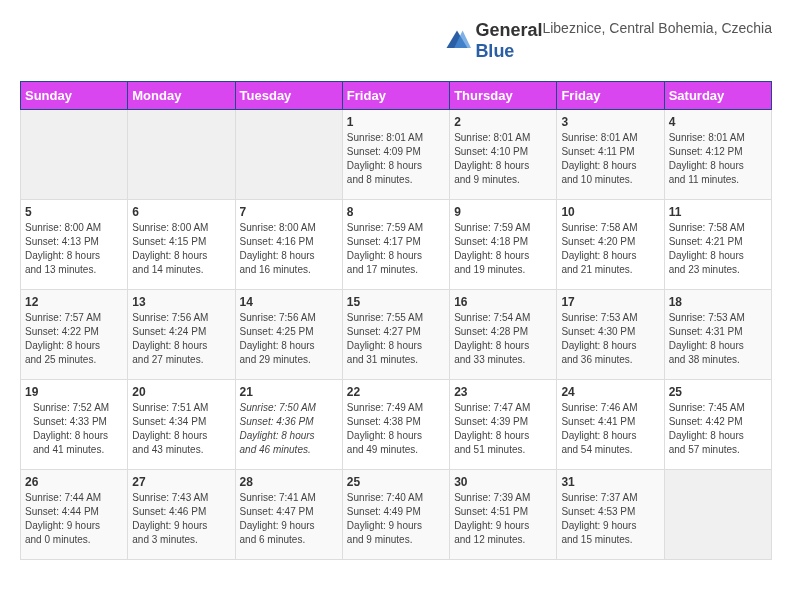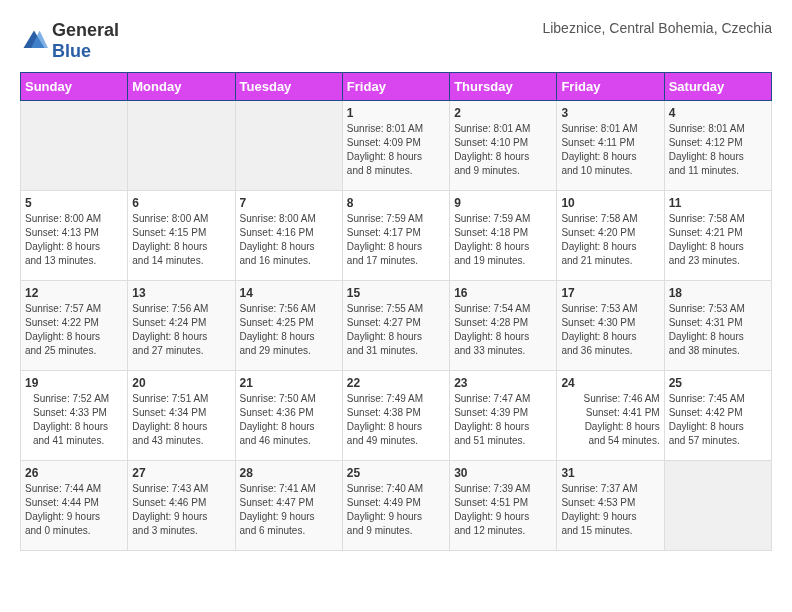--- a/index.html
+++ b/index.html
@@ -5,23 +5,23 @@
     * { box-sizing: border-box; margin: 0; padding: 0; }
     body {
       font-family: Arial, sans-serif;
       background: #fff;
       width: 792px;
       min-height: 612px;
       padding: 20px;
     }
     .header {
       display: flex;
-      justify-content: space-between;
+      justify-content: flex-end;
       align-items: flex-start;
-      margin-bottom: 10px;
+      margin-bottom: 19px;
     }
     .logo {
       display: flex;
       align-items: center;
       gap: 4px;
     }
     .logo-text-general {
       font-size: 18px;
       font-weight: bold;
       color: #333;
@@ -272,42 +272,42 @@
         </td>
         <td>
           <div class="day-number">20</div>
           <div class="day-info" style="white-space: pre-line;">Sunrise: 7:51 AM
 Sunset: 4:34 PM
 Daylight: 8 hours
 and 43 minutes.</div>
         </td>
         <td>
           <div class="day-number">21</div>
-          <div class="day-info" style="white-space: pre-line;">Sunrise: 7:50 AM
+          <div class="day-info" style="white-space: pre-line; font-style: italic;">Sunrise: 7:50 AM
 Sunset: 4:36 PM
 Daylight: 8 hours
 and 46 minutes.</div>
         </td>
         <td>
           <div class="day-number">22</div>
           <div class="day-info" style="white-space: pre-line;">Sunrise: 7:49 AM
 Sunset: 4:38 PM
 Daylight: 8 hours
 and 49 minutes.</div>
         </td>
         <td>
           <div class="day-number">23</div>
           <div class="day-info" style="white-space: pre-line;">Sunrise: 7:47 AM
 Sunset: 4:39 PM
 Daylight: 8 hours
 and 51 minutes.</div>
         </td>
         <td>
           <div class="day-number">24</div>
-          <div class="day-info" style="white-space: pre-line; text-align: right;">Sunrise: 7:46 AM
+          <div class="day-info" style="white-space: pre-line;">Sunrise: 7:46 AM
 Sunset: 4:41 PM
 Daylight: 8 hours
 and 54 minutes.</div>
         </td>
         <td>
           <div class="day-number">25</div>
           <div class="day-info" style="white-space: pre-line;">Sunrise: 7:45 AM
 Sunset: 4:42 PM
 Daylight: 8 hours
 and 57 minutes.</div>

